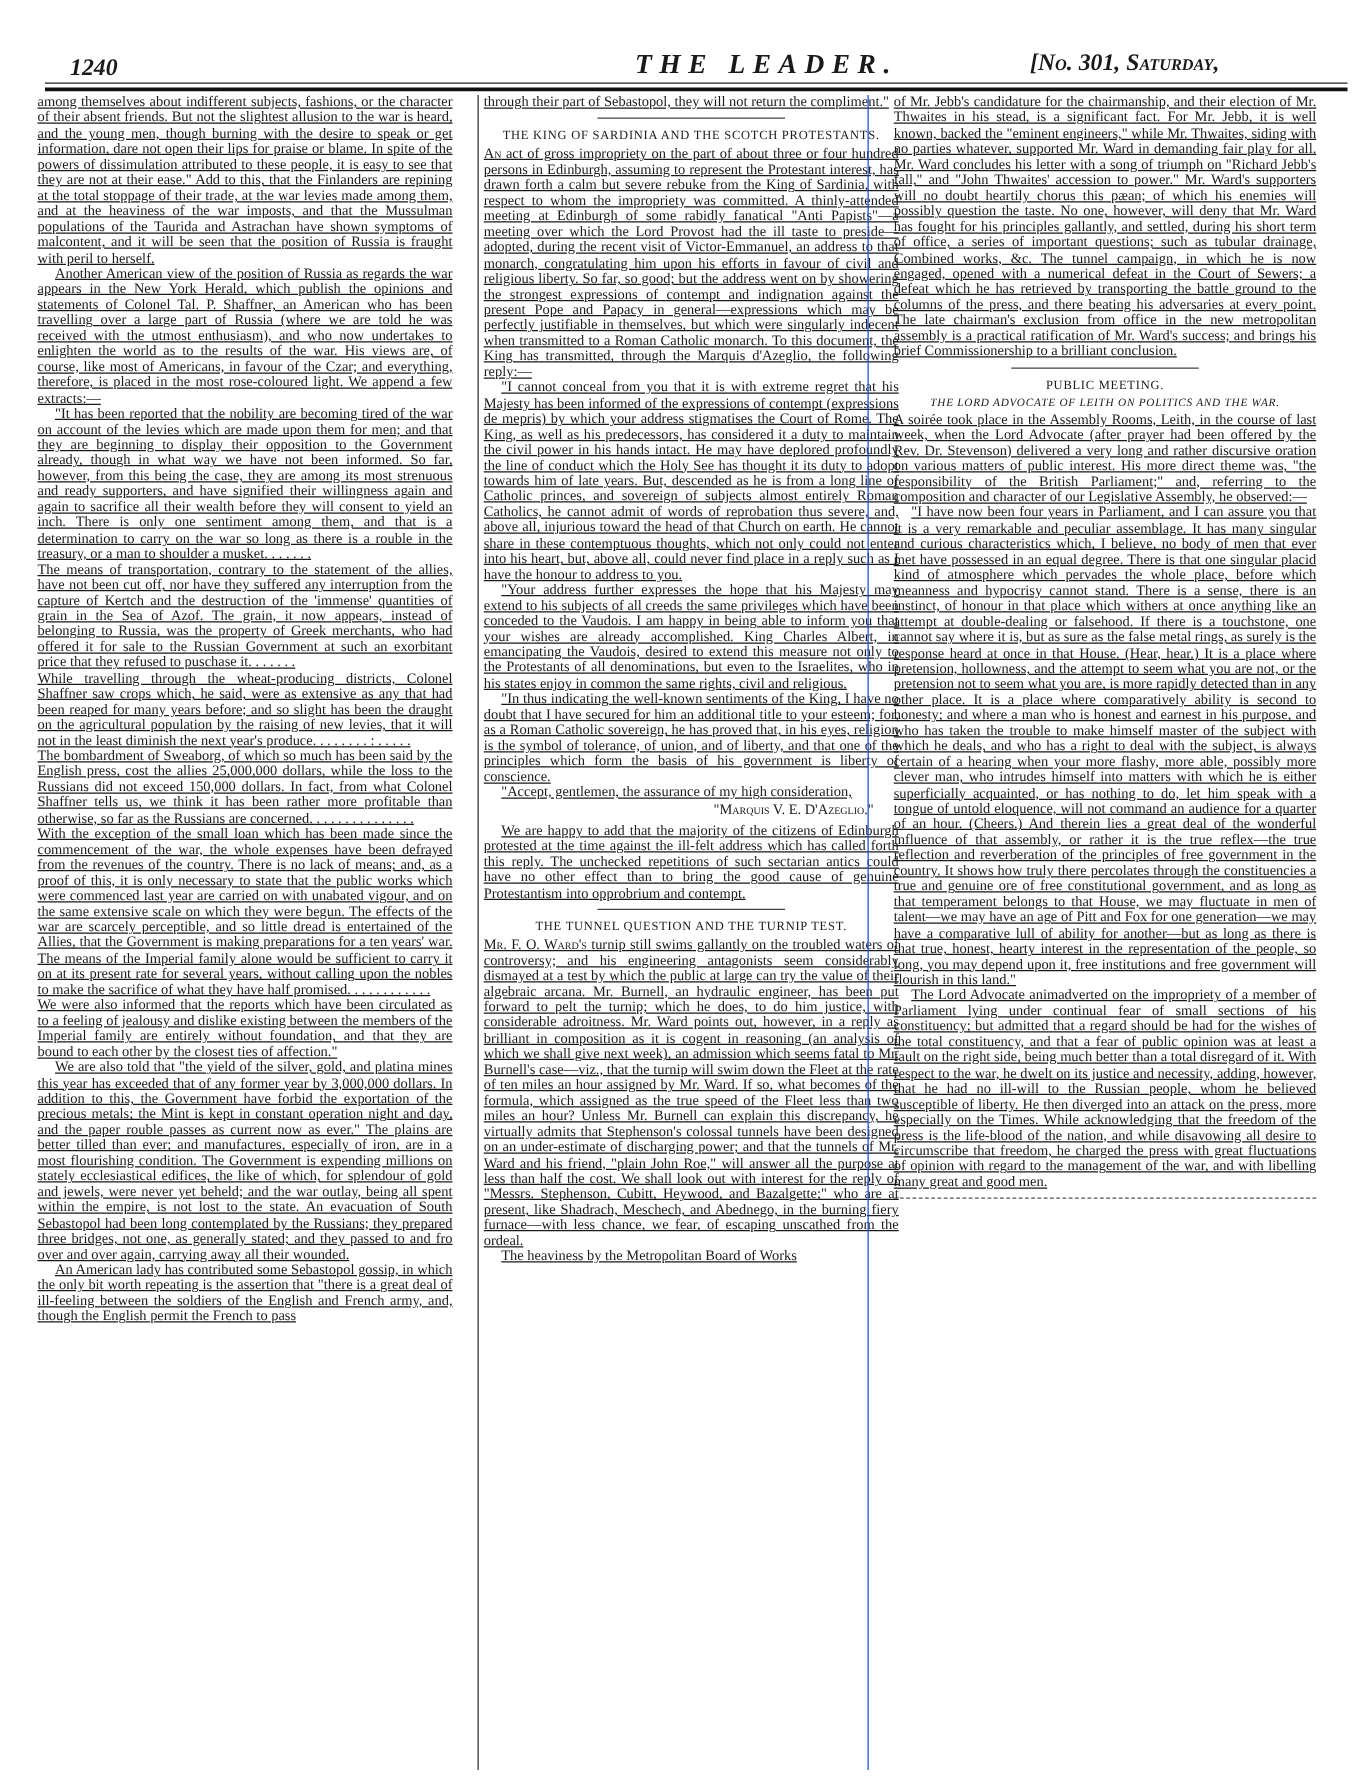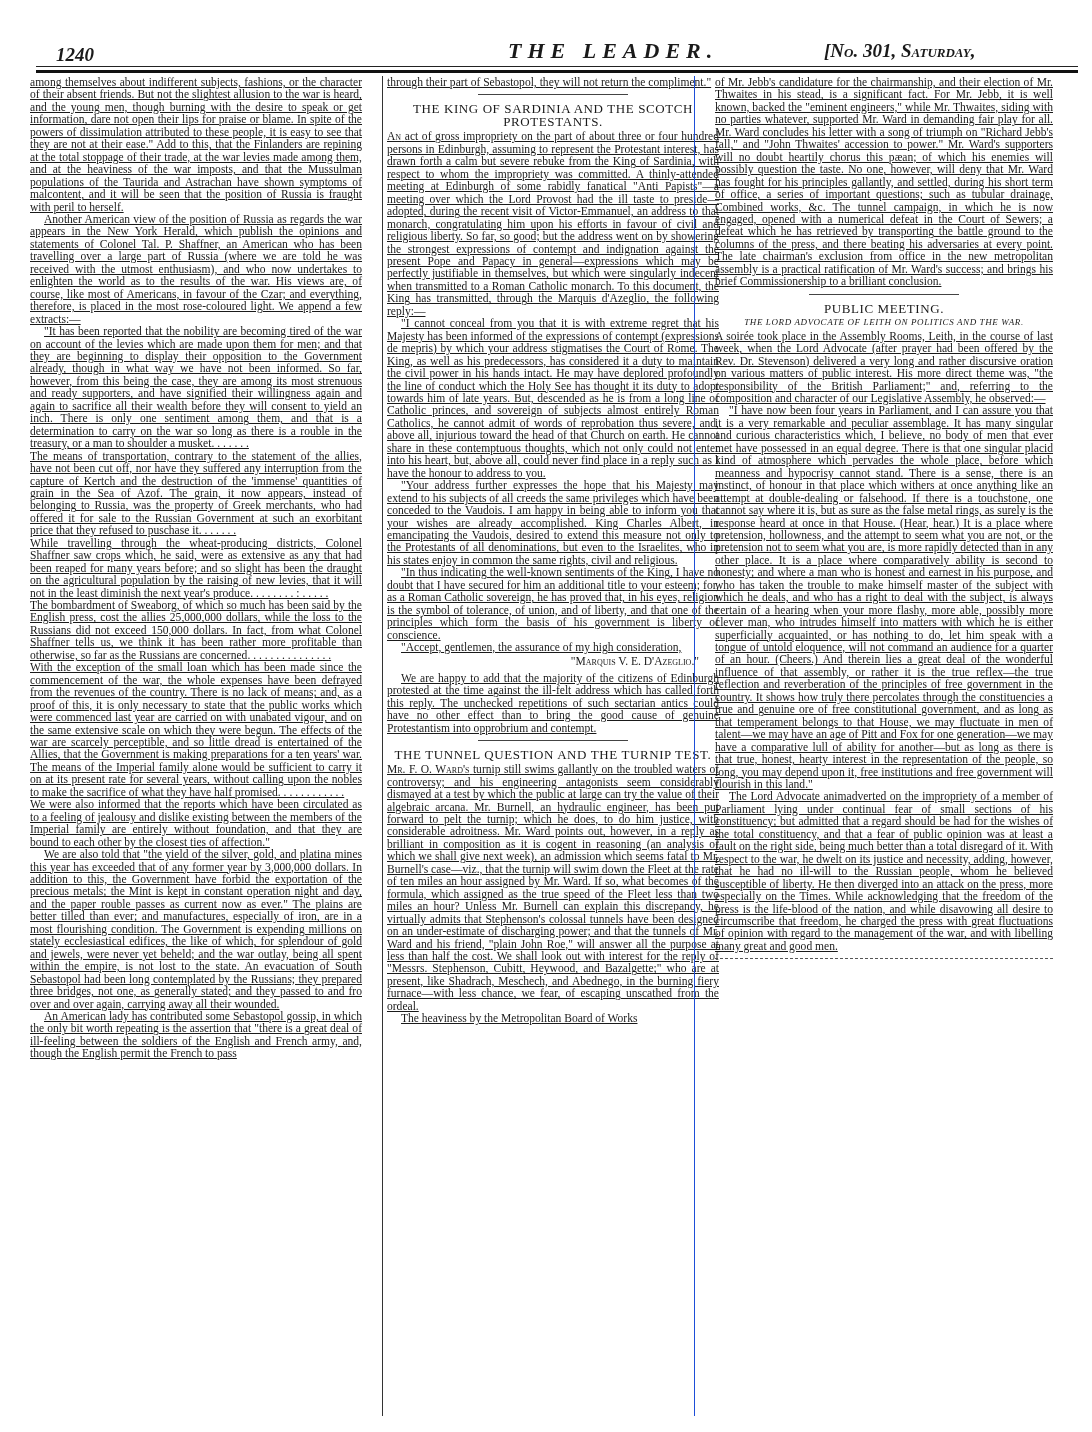--- a/index.html
+++ b/index.html
@@ -38,21 +38,21 @@
   .col-left { left: 30px; width: 332px; }
   .col-mid { left: 382px; width: 332px; border-left: 1px solid #333; padding-left: 4px; height: 1340px; }
   .col-right { left: 694px; width: 338px; border-left: 1px solid #1d4ed8; padding-left: 20px; height: 1340px; }
 
   p { margin: 0; text-indent: 14px; text-decoration: underline; }
   p.noind { text-indent: 0; }
   p.quote { text-indent: 14px; }
   .sig { text-align: right; padding-right: 20px; margin: 2px 0 4px 0; }
   .sep { width: 150px; margin: 6px auto 7px auto; border-top: 1px solid #444; }
   .head {
-    text-align: center; font-size: 13px; line-height: 13px; letter-spacing: 0.6px;
+    text-align: center; font-size: 10px; line-height: 13px; letter-spacing: 0.6px;
     margin-bottom: 2px;
   }
   .subhead {
     text-align: center; font-size: 9px; line-height: 11px; letter-spacing: 0.6px; margin-bottom: 2px; font-style: italic;
   }
   .lead-sc { font-variant: small-caps; }
   .sepwide { width: 100%; margin: 6px 0 8px 0; border-top: 1px dashed #555; }
 </style>
 </head>
 <body>

